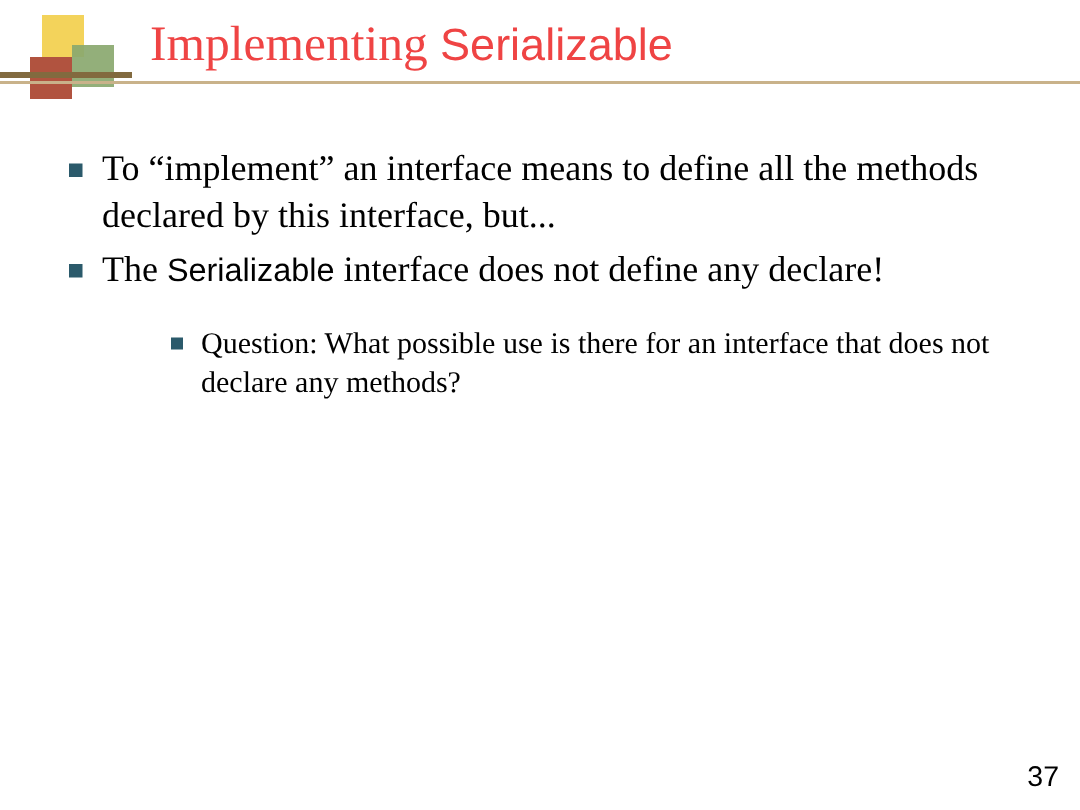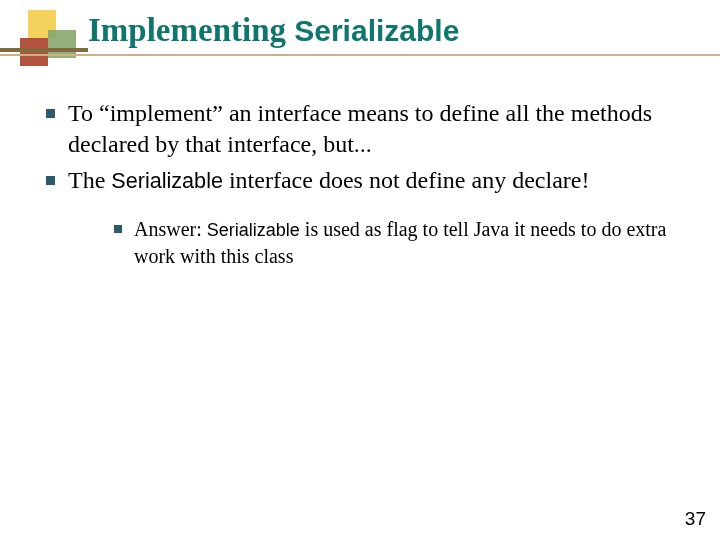--- a/index.html
+++ b/index.html
@@ -10,25 +10,25 @@
     font-family: "Times New Roman", Times, serif;
     position: relative;
     overflow: hidden;
   }
   .header-area {
     position: relative;
     height: 70px;
   }
   .title {
     position: absolute;
-    left: 88px;
+    left: 100px;
     top: 12px;
     font-size: 33px;
-    color: #0f766e;
-    font-weight: bold;
+    color: #ef4444;
+    font-weight: normal;
   }
   .title .mono {
     font-family: Verdana, Geneva, sans-serif;
     font-size: 30px;
   }
   .underline-thin {
     position: absolute;
     left: 0;
     top: 54px;
     width: 720px;
@@ -136,26 +136,26 @@
   <div class="underline-thin"></div>
   <div class="underline-short"></div>
   <h1 class="title">
     <span>Implementing </span><span class="mono">Serializable</span>
   </h1>
 </div>
 
 <div class="content">
   <ul class="top">
     <li>
-      <span>To “implement” an interface means to define all the methods declared by that interface, but...</span>
+      <span>To “implement” an interface means to define all the methods declared by this interface, but...</span>
     </li>
     <li>
       <span>The </span><span class="mono-inline">Serializable</span><span> interface does not define any declare!</span>
       <ul class="sub">
         <li>
-          <span>Answer: </span><span class="mono-inline">Serializable</span><span> is used as flag to tell Java it needs to do extra work with this class</span>
+          <span>Question: What possible use is there for an interface that does not declare any methods?</span>
         </li>
       </ul>
     </li>
   </ul>
 </div>
 
 <div class="page-num">37</div>
 
 </body></html>

